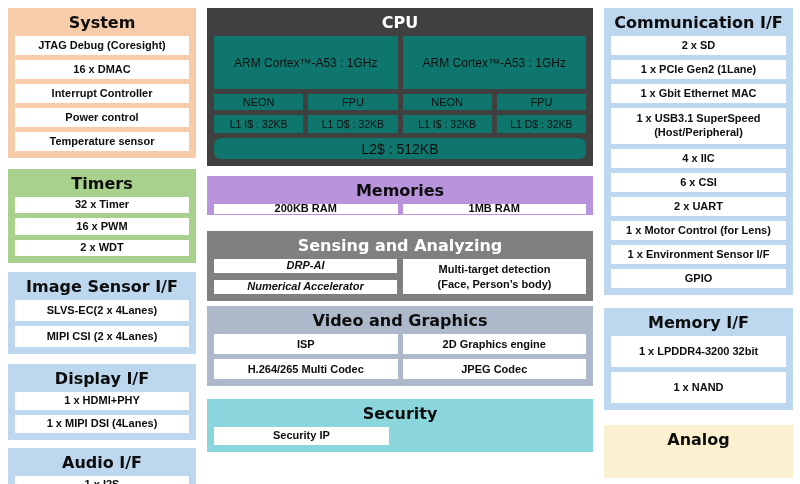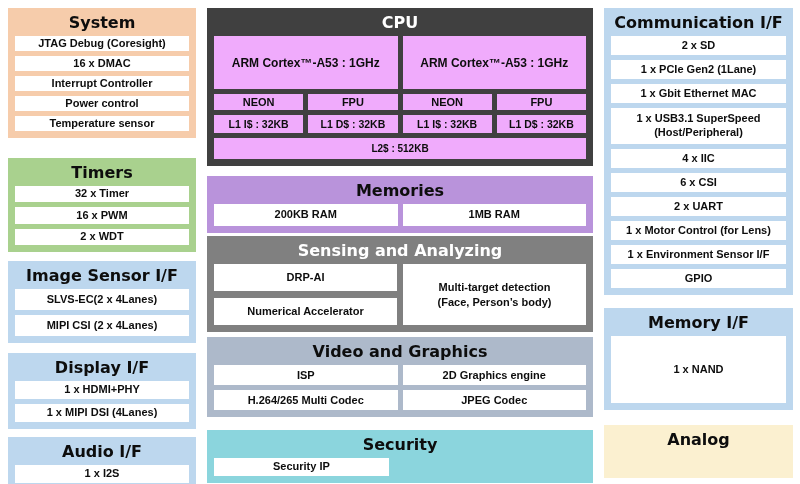--- a/index.html
+++ b/index.html
@@ -23,47 +23,47 @@
   .items.row{flex-direction:row;}
   .item{
     flex:1;min-height:10px;background:#ffffff;color:#0d0d0d;
     font-size:11px;font-weight:bold;line-height:1.25;
     display:flex;align-items:center;justify-content:center;text-align:center;padding:1px 2px;box-sizing:border-box;
   }
   .item.dbl{flex:2;}
   .item.half{flex:0 0 47%;}
 
   
-  #b-system{height:130px;margin-bottom:20px;justify-content:space-between;}
+  #b-system{height:150px;margin-bottom:11px;justify-content:space-between;}
   #b-timers{height:94px;margin-bottom:9px;}
   #b-image{height:82px;margin-bottom:10px;}
   #b-display{height:76px;margin-bottom:8px;}
   #b-audio{height:53px;}
   
   #b-cpu{height:158px;margin-bottom:10px;}
-  #b-memories{height:57px;margin-bottom:3px;}
-  #b-sensing{height:96px;margin-bottom:5px;}
+  #b-memories{height:39px;margin-bottom:16px;}
+  #b-sensing{height:70px;margin-bottom:5px;}
   #b-video{height:80px;margin-bottom:13px;}
   #b-security{height:53px;}
   
   #b-comm{height:287px;margin-bottom:13px;}
   #b-memif{height:102px;margin-bottom:15px;}
   #b-analog{height:53px;}
 
   
   .cpu-grid{flex:1;display:grid;grid-template-columns:repeat(4,1fr);grid-template-rows:1fr 16px 18px 21px;gap:5px;padding:0 7px 7px;min-height:0;}
-  .cbox{background:#f0abfc;color:#0d0d0d;font-weight:bold;display:flex;align-items:center;justify-content:center;}
+  .cbox{background:#0f766e;color:#0d0d0d;font-weight:normal;display:flex;align-items:center;justify-content:center;}
   .cbox.core{grid-column:span 2;font-size:12px;}
   .cbox.unit{font-size:11px;}
   .cbox.cache{font-size:10.5px;}
-  .cbox.l2{grid-column:span 4;font-size:10px;}
+  .cbox.l2{grid-column:span 4;font-size:14px;border-radius:7px;}
 
   
   .sense-grid{flex:1;display:flex;gap:6px;padding:0 7px 7px;min-height:0;}
-  .sense-left{flex:1;display:flex;flex-direction:column;gap:7px;min-width:0;}
+  .sense-left{flex:1;display:flex;flex-direction:column;gap:7px;min-width:0;font-style:italic;}
   .sense-right{flex:1;background:#fff;color:#0d0d0d;font-size:11px;font-weight:bold;line-height:1.35;
     display:flex;flex-direction:column;align-items:center;justify-content:center;text-align:center;min-width:0;}
 
   
   .video-grid{flex:1;display:grid;grid-template-columns:1fr 1fr;gap:5px;padding:0 7px 7px;min-height:0;}
   .vbox{background:#fff;color:#0d0d0d;font-size:11px;font-weight:bold;display:flex;align-items:center;justify-content:center;text-align:center;}
 </style>
 </head>
 <body>
 
@@ -190,20 +190,21 @@
         <div class="item">2 x UART</div>
         <div class="item">1 x Motor Control (for Lens)</div>
         <div class="item">1 x Environment Sensor I/F</div>
         <div class="item">GPIO</div>
       </div>
     </section>
 
     <section class="block" id="b-memif" style="background-color: rgb(189, 215, 238);">
       <h2>Memory I/F</h2>
       <div class="items">
+        <div class="item">1 x LPDDR4-3200 32bit</div>
         <div class="item">1 x NAND</div>
       </div>
     </section>
 
     <section class="block" id="b-analog" style="background-color: rgb(251, 240, 208);">
       <h2>Analog</h2>
     </section>
 
   </div>
 

